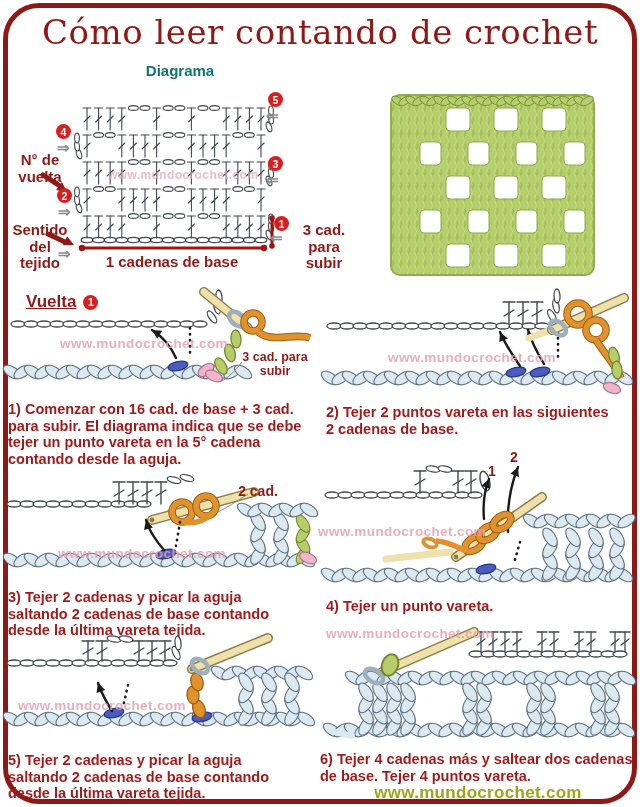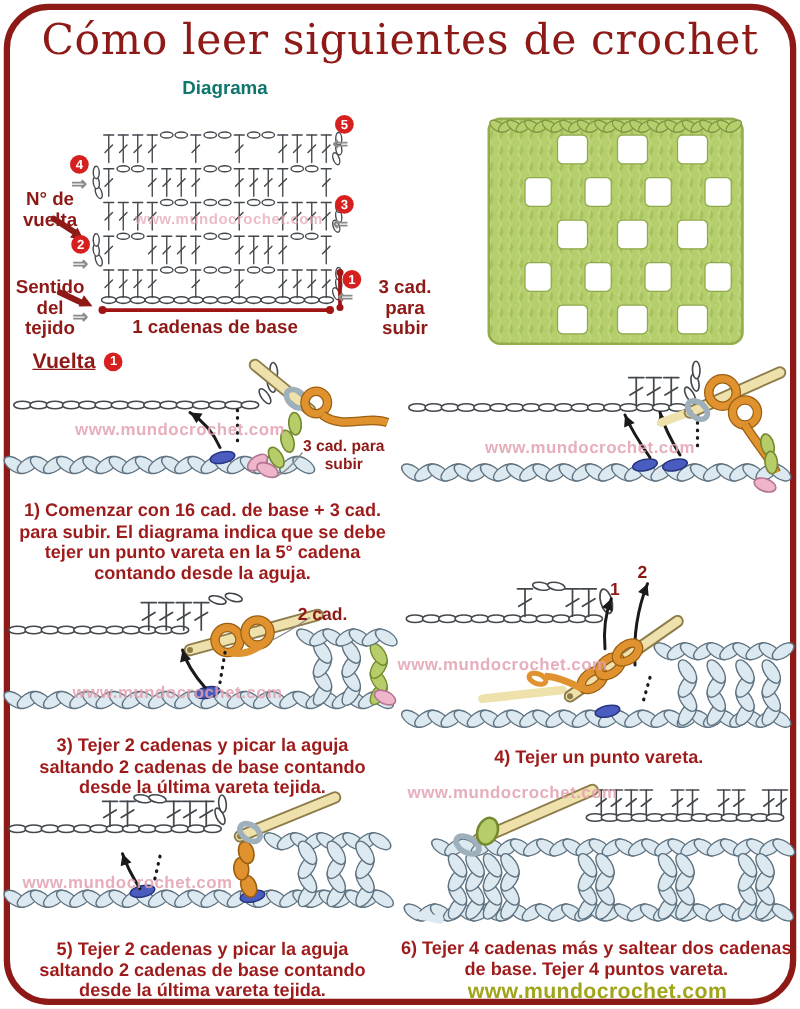--- a/index.html
+++ b/index.html
@@ -8,36 +8,36 @@
   .frame{position:absolute;inset:3px;border:5px solid #8e1a18;border-radius:36px;pointer-events:none;}
   .title{position:absolute;top:12px;left:0;right:0;text-align:center;
          font-family:"DejaVu Serif",serif;font-size:34px;color:#8e1a18;letter-spacing:.5px;}
   .colhead{position:absolute;font-weight:bold;font-size:15px;color:#0f766e;text-align:center;}
   .dlabel{position:absolute;color:#8e1a18;font-weight:bold;font-size:15px;line-height:1.1;text-align:center;}
   .badge{position:absolute;width:15px;height:15px;border-radius:50%;background:#d62020;color:#fff;
          font-size:10.5px;font-weight:bold;display:flex;align-items:center;justify-content:center;}
   .dbl{position:absolute;color:#8b8b8b;font-size:15px;font-weight:bold;line-height:1;}
   .wm{position:absolute;color:#e2a2b0;font-size:13.5px;font-weight:bold;letter-spacing:.4px;opacity:.85;white-space:nowrap;}
   .wm.small{font-size:12px;opacity:.7;}
-  .caption{position:absolute;color:#9e1b1b;font-weight:bold;font-size:14.5px;text-align:center;line-height:1.15;}
+  .caption{position:absolute;color:#9e1b1b;font-weight:bold;font-size:14.5px;line-height:1.15;}
   .ann{position:absolute;color:#8e1a18;font-weight:bold;font-size:12.5px;line-height:1.12;text-align:center;}
-  .vuelta{position:absolute;left:26px;top:279px;color:#8e1a18;font-weight:bold;font-size:17px;display:flex;align-items:center;gap:7px;}
+  .vuelta{position:absolute;left:26px;top:292px;color:#8e1a18;font-weight:bold;font-size:17px;display:flex;align-items:center;gap:7px;}
   .vuelta .vlabel{text-decoration:underline;}
   .vuelta .badge{position:static;}
   .foot{position:absolute;color:#9fa41a;font-weight:bold;font-size:17px;text-align:center;letter-spacing:.3px;}
   svg{position:absolute;overflow:visible;}
   .ptr{position:absolute;}
 </style>
 </head>
 <body>
 
 <div class="page">
   <div class="frame"></div>
 
-  <div class="title">Cómo leer siguientes de crochet</div>
+  <div class="title">Cómo leer contando de crochet</div>
 
   <div class="colhead" style="left:110px;top:62px;width:140px;">Diagrama</div>
   <div class="colhead" style="left:400px;top:62px;width:190px;margin-top:32px;">Muestra</div>
 
   <svg id="chart" width="225" height="176" style="left:72px;top:88px;">
       <ellipse cx="15" cy="152" rx="5.8" ry="2.7" transform="rotate(0 15 152)" fill="#fff" stroke="#43484d" stroke-width="1.2"></ellipse>
       <ellipse cx="26.6" cy="152" rx="5.8" ry="2.7" transform="rotate(0 26.6 152)" fill="#fff" stroke="#43484d" stroke-width="1.2"></ellipse>
       <ellipse cx="38.2" cy="152" rx="5.8" ry="2.7" transform="rotate(0 38.2 152)" fill="#fff" stroke="#43484d" stroke-width="1.2"></ellipse>
       <ellipse cx="49.8" cy="152" rx="5.8" ry="2.7" transform="rotate(0 49.8 152)" fill="#fff" stroke="#43484d" stroke-width="1.2"></ellipse>
       <ellipse cx="61.4" cy="152" rx="5.8" ry="2.7" transform="rotate(0 61.4 152)" fill="#fff" stroke="#43484d" stroke-width="1.2"></ellipse>
@@ -487,20 +487,24 @@
       <circle cx="254" cy="26" r="11" fill="none" stroke="#e0922f" stroke-width="5.6"></circle>
       <circle cx="272" cy="42" r="10" fill="none" stroke="#9c5f12" stroke-width="7.6"></circle>
       <circle cx="272" cy="42" r="10" fill="none" stroke="#e0922f" stroke-width="5.6"></circle>
       <path d="M272,52 C282,68 292,78 297,90" fill="none" stroke="#9c5f12" stroke-width="7.6"></path>
       <path d="M272,52 C282,68 292,78 297,90" fill="none" stroke="#e0922f" stroke-width="5.6"></path>
       <ellipse cx="290" cy="68" rx="9" ry="5" transform="rotate(75 290 68)" fill="#b7cd69" stroke="#74882e" stroke-width="1.3"></ellipse>
       <ellipse cx="293" cy="82" rx="9" ry="5" transform="rotate(85 293 82)" fill="#b7cd69" stroke="#74882e" stroke-width="1.3"></ellipse>
       <ellipse cx="288" cy="100" rx="9" ry="5" transform="rotate(20 288 100)" fill="#efb6cb" stroke="#b37693" stroke-width="1.3"></ellipse>
     </svg>
   <div class="wm" style="left:388px;top:350px;">www.mundocrochet.com</div>
+  <div class="caption" style="left:326px;top:404px;width:306px;">
+    <div>2) Tejer 2 puntos vareta en las siguientes</div>
+    <div>2 cadenas de base.</div>
+  </div>
 
   <svg id="s3" width="312" height="118" style="left:6px;top:462px;">
       <ellipse cx="8" cy="42" rx="7" ry="3" transform="rotate(0 8 42)" fill="#fff" stroke="#43484d" stroke-width="1.3"></ellipse>
       <ellipse cx="21" cy="42" rx="7" ry="3" transform="rotate(0 21 42)" fill="#fff" stroke="#43484d" stroke-width="1.3"></ellipse>
       <ellipse cx="34" cy="42" rx="7" ry="3" transform="rotate(0 34 42)" fill="#fff" stroke="#43484d" stroke-width="1.3"></ellipse>
       <ellipse cx="47" cy="42" rx="7" ry="3" transform="rotate(0 47 42)" fill="#fff" stroke="#43484d" stroke-width="1.3"></ellipse>
       <ellipse cx="60" cy="42" rx="7" ry="3" transform="rotate(0 60 42)" fill="#fff" stroke="#43484d" stroke-width="1.3"></ellipse>
       <ellipse cx="73" cy="42" rx="7" ry="3" transform="rotate(0 73 42)" fill="#fff" stroke="#43484d" stroke-width="1.3"></ellipse>
       <ellipse cx="86" cy="42" rx="7" ry="3" transform="rotate(0 86 42)" fill="#fff" stroke="#43484d" stroke-width="1.3"></ellipse>
       <ellipse cx="99" cy="42" rx="7" ry="3" transform="rotate(0 99 42)" fill="#fff" stroke="#43484d" stroke-width="1.3"></ellipse>

